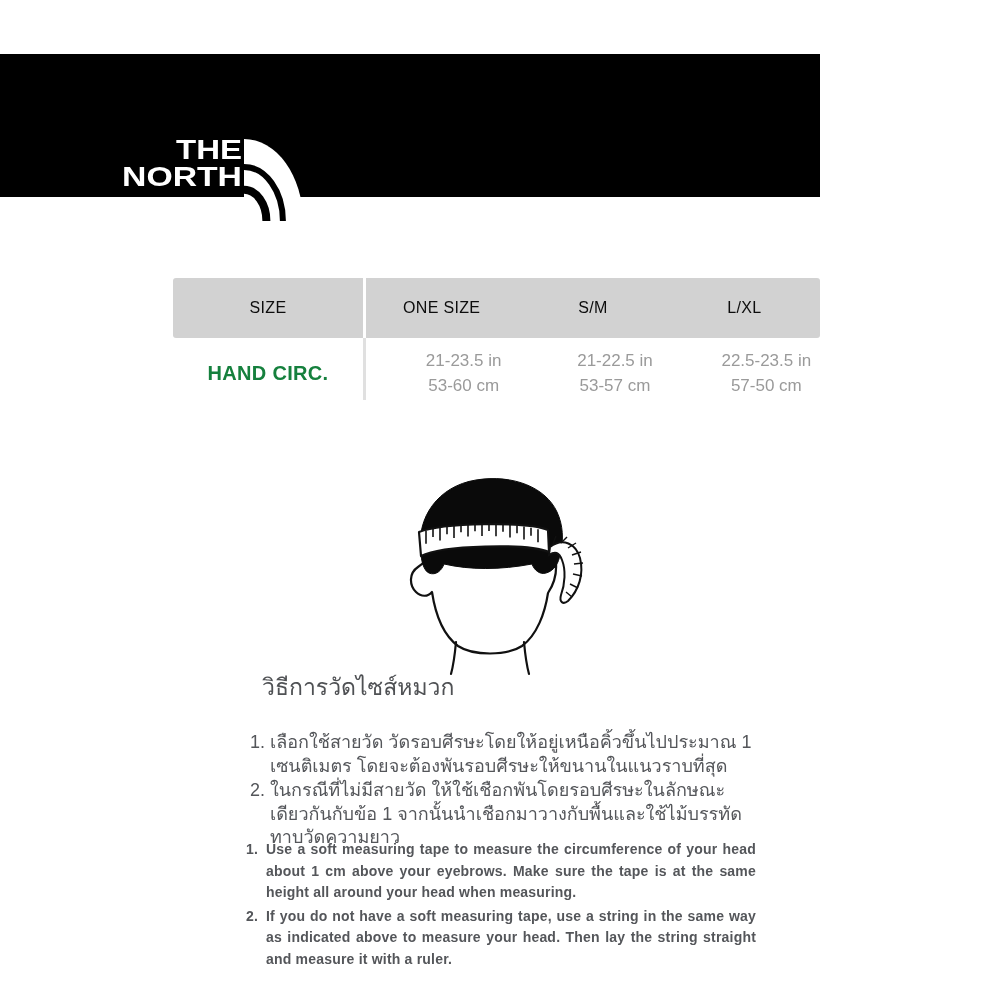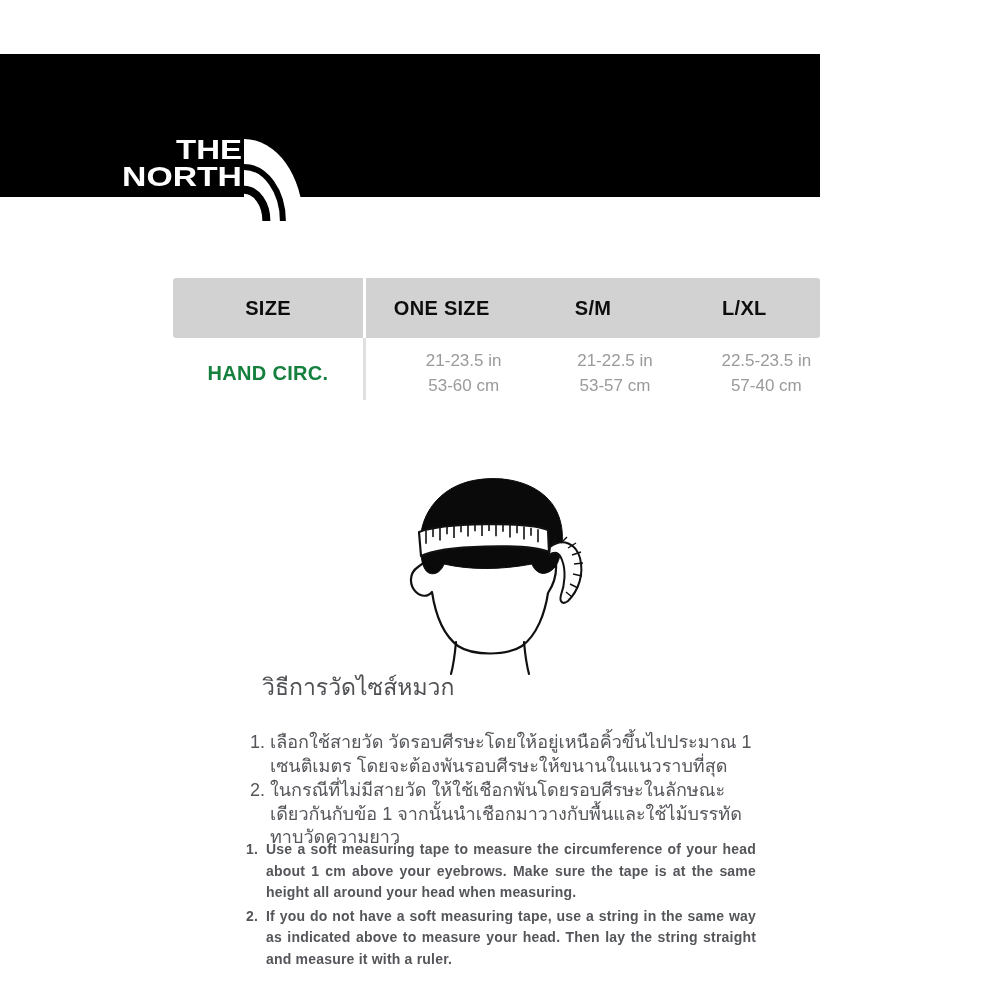--- a/index.html
+++ b/index.html
@@ -19,21 +19,21 @@
   
   .size-table{left:173px;top:278px;width:647px;}
   .trow{display:flex;align-items:stretch;}
   .thead{background:#d2d2d2;height:60px;border-radius:3px;}
   .tbody{background:#ffffff;height:70px;}
   .cell{display:flex;flex-direction:column;align-items:center;justify-content:center;}
   .c1{width:190px;}
   .c2{flex:1;}
   .vdiv{width:3px;background:#ffffff;}
   .vdiv-body{width:3px;background:#e0e0e0;height:62px;align-self:flex-start;}
-  .thead .cell{font-size:20px;font-weight:bold;color:#0d0d0d;letter-spacing:0.3px;}
+  .thead .cell{font-size:16px;font-weight:normal;color:#0d0d0d;letter-spacing:0.3px;}
   .row-label{font-size:20px;font-weight:bold;color:#15803d;letter-spacing:0.3px;}
   .val{font-size:17px;color:#9a9a9a;line-height:25px;text-align:center;padding-left:44px;}
 
   
   .head-svg{position:absolute;left:380px;top:460px;width:240px;height:220px;}
 
   
   .th-heading{left:262px;top:669px;font-size:23px;color:#4f5154;}
   .th-list{left:250px;top:731px;width:508px;color:#54565a;font-size:18px;line-height:23.5px;}
   .li{display:flex;margin-bottom:1px;}
@@ -78,21 +78,21 @@
       <div class="cell c2 val">
         <div>21-23.5 in</div>
         <div>53-60 cm</div>
       </div>
       <div class="cell c2 val">
         <div>21-22.5 in</div>
         <div>53-57 cm</div>
       </div>
       <div class="cell c2 val">
         <div>22.5-23.5 in</div>
-        <div>57-40 cm</div>
+        <div>57-50 cm</div>
       </div>
     </div>
   </div>
 
   <svg class="head-svg" viewBox="0 0 240 220">
 
     <path d="M53,90 C49,98 44,103 38,107 C29,113 29,125 36,132 C41,137 48,137 52,132
              C55,152 62,174 78,186 C93,196 127,196 142,186 C157,175 165,153 168,133
              C172,127 177,117 176,103 L173,90 Z" fill="#ffffff" stroke="#111111" stroke-width="2.2" stroke-linejoin="round"></path>
 

